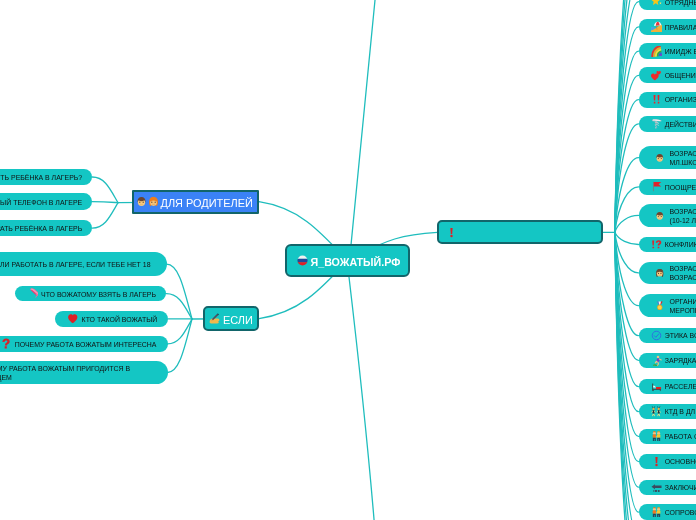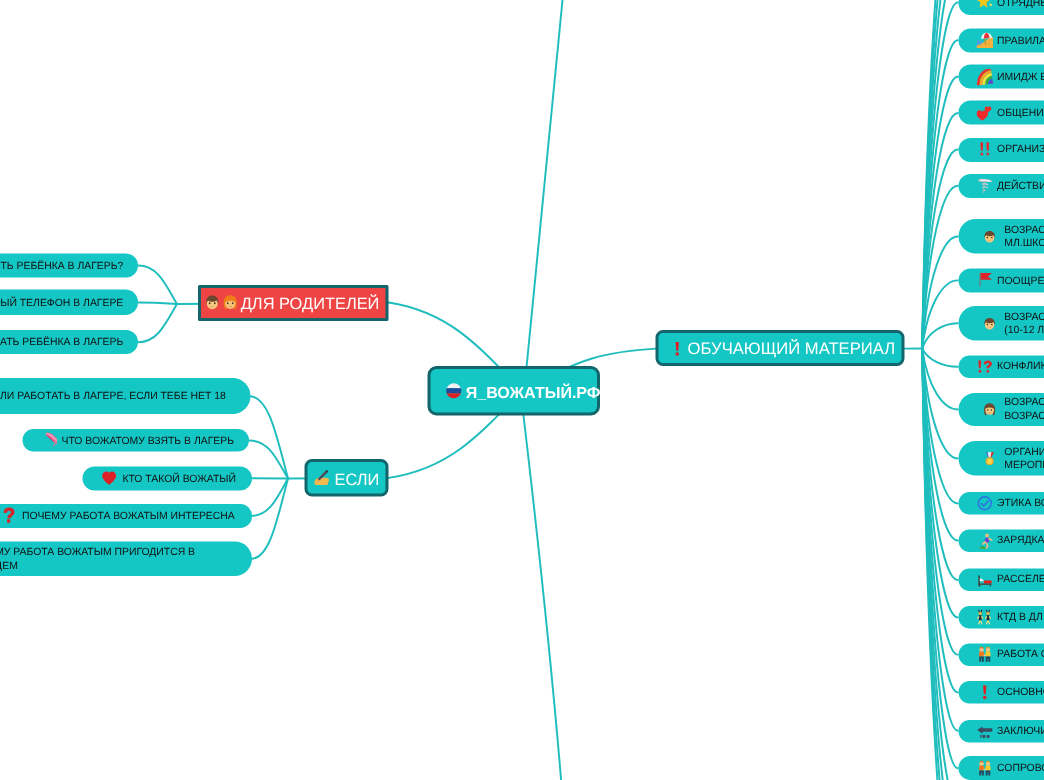--- a/index.html
+++ b/index.html
@@ -58,39 +58,39 @@
       <path d="M 614.8 232.3 C 618.592 367.00600000000003 629.02 436.40000000000003 638.5 436.40000000000003" fill="none" stroke="#1fbdbd" stroke-width="1.3" stroke-linecap="round"></path>
       <path d="M 614.8 232.3 C 618.592 383.63800000000003 629.02 461.6 638.5 461.6" fill="none" stroke="#1fbdbd" stroke-width="1.3" stroke-linecap="round"></path>
       <path d="M 614.8 232.3 C 618.592 400.468 629.02 487.1 638.5 487.1" fill="none" stroke="#1fbdbd" stroke-width="1.3" stroke-linecap="round"></path>
       <path d="M 614.8 232.3 C 618.592 416.968 629.02 512.1 638.5 512.1" fill="none" stroke="#1fbdbd" stroke-width="1.3" stroke-linecap="round"></path>
       <path d="M 614.8 232.3 C 618.592 433.40200000000004 629.02 537 638.5 537" fill="none" stroke="#1fbdbd" stroke-width="1.3" stroke-linecap="round"></path>
       <path d="M 614.8 232.3 C 618.592 449.242 629.02 561 638.5 561" fill="none" stroke="#1fbdbd" stroke-width="1.3" stroke-linecap="round"></path>
       <path d="M 614.8 232.3 C 618.592 465.082 629.02 585 638.5 585" fill="none" stroke="#1fbdbd" stroke-width="1.3" stroke-linecap="round"></path>
       <path d="M 614.8 232.3 C 618.592 480.922 629.02 609 638.5 609" fill="none" stroke="#1fbdbd" stroke-width="1.3" stroke-linecap="round"></path>
     </svg>
 
-  <div class="node primary" id="node-center" style="top: 244.3px; height: 32.6px; left: 285px; width: 115px; background: rgb(20, 198, 196); border-radius: 6px; border: 2px solid rgb(18, 101, 106); padding-left: 10px; padding-right: 9px;">
+  <div class="node primary" id="node-center" style="top: 244.3px; height: 32.6px; left: 285px; width: 125px; background: rgb(20, 198, 196); border-radius: 6px; border: 2px solid rgb(18, 101, 106); padding-left: 10px; padding-right: 9px;">
     <span class="emo" id="ico-center" style="width: 11px; height: 11px; margin-right: 2.5px;">
         <svg width="11" height="11" viewBox="0 0 36 36" xmlns="http://www.w3.org/2000/svg">
           <defs>
             <clipPath id="ic0">
               <circle cx="18" cy="18" r="16.5"></circle>
             </clipPath>
           </defs>
           <g clip-path="url(#ic0)">
             <rect x="0" y="0" width="36" height="12.5" fill="#f2f2f2"></rect>
             <rect x="0" y="12.5" width="36" height="11" fill="#1d4a9b"></rect>
             <rect x="0" y="23.5" width="36" height="13" fill="#dd1f26"></rect>
           </g>
         </svg>
       </span>
     <span class="lbl" style="color: rgb(255, 255, 255); font-size: 10.7px; line-height: 12.9px; font-weight: 700; position: relative; top: 1.5px;">Я_ВОЖАТЫЙ.РФ</span>
   </div>
 
-  <div class="node primary" id="node-parents" style="top: 189.5px; height: 24.4px; left: 131.5px; width: 127.5px; background: #ef4444; border-radius: 1px; border: 2px solid rgb(18, 101, 106); padding-left: 2px; padding-right: 5px;">
+  <div class="node primary" id="node-parents" style="top: 189.5px; height: 24.4px; left: 131.5px; width: 127.5px; background: #3b82f6; border-radius: 1px; border: 2px solid rgb(18, 101, 106); padding-left: 2px; padding-right: 5px;">
     <span class="emo" id="ico-parents-0" style="width: 11px; height: 11px; margin-right: 1.5px;">
         <svg width="11" height="11" viewBox="0 0 36 36" xmlns="http://www.w3.org/2000/svg">
           <ellipse cx="18" cy="20" rx="12" ry="13" fill="#f7c97e"></ellipse>
           <path d="M18 3.5C9.8 3.5 5 9.3 5 16.8c0 1.6.2 3.2.6 4.4.7-3.2 1.9-5.8 3.1-6.9 2.6 1.9 6 2.8 9.3 2.8s6.7-.9 9.3-2.8c1.2 1.1 2.4 3.7 3.1 6.9.4-1.2.6-2.8.6-4.4C31 9.3 26.2 3.5 18 3.5z" fill="#6b4630"></path>
           <ellipse cx="12.4" cy="20.2" rx="1.9" ry="2.2" fill="#4a3322"></ellipse>
           <ellipse cx="23.6" cy="20.2" rx="1.9" ry="2.2" fill="#4a3322"></ellipse>
           <path d="M14.5 27.5q3.5 2.2 7 0" stroke="#d0a060" stroke-width="1.4" fill="none" stroke-linecap="round"></path>
         </svg>
       </span>
     <span class="emo" id="ico-parents-1" style="width: 11px; height: 11px; margin-right: 1.5px;">
@@ -118,21 +118,20 @@
     <span class="lbl" style="color: rgb(255, 255, 255); font-size: 10.95px; line-height: 13.15px; position: relative; top: 1.5px;">ЕСЛИ</span>
   </div>
 
   <div class="node primary" id="node-training" style="top: 220.3px; height: 24.2px; left: 437.4px; width: 165.4px; background: rgb(20, 198, 196); border-radius: 5px; border: 2px solid rgb(18, 101, 106); padding-left: 6.5px; padding-right: 5px;">
     <span class="emo" id="ico-training" style="width: 11px; height: 11px; margin-right: 1.5px;">
         <svg width="11" height="11" viewBox="0 0 36 36" xmlns="http://www.w3.org/2000/svg">
           <path d="M14.3 3h7.4l-1.5 19.5h-4.4z" fill="#dd2026"></path>
           <circle cx="18" cy="29.5" r="3.9" fill="#dd2026"></circle>
         </svg>
       </span>
-    <span class="lbl" style="color: rgb(255, 255, 255); font-size: 11.1px; line-height: 13.3px; position: relative; top: 1.5px;">ОБУЧАЮЩИЙ МАТЕРИАЛ</span>
   </div>
 
 <div class="node leaf" style="top: 168.7px; height: 16.6px; right: 603.8px; background: rgb(20, 198, 196); border-radius: 8.3px; padding-left: 10px; padding-right: 10px;">
 
       <span class="lbl" style="color: rgb(17, 17, 17); font-size: 6.95px; line-height: 9.15px; position: relative; top: 0.8px;">КАК ОТПРАВЛЯТЬ РЕБЁНКА В ЛАГЕРЬ?</span>
     </div>
     <div class="node leaf" style="top: 193.4px; height: 16.6px; right: 603.8px; background: rgb(20, 198, 196); border-radius: 8.3px; padding-left: 10px; padding-right: 10px;">
 
       <span class="lbl" style="color: rgb(17, 17, 17); font-size: 6.95px; line-height: 9.15px; position: relative; top: 0.8px;">МОБИЛЬНЫЙ ТЕЛЕФОН В ЛАГЕРЕ</span>
     </div>

